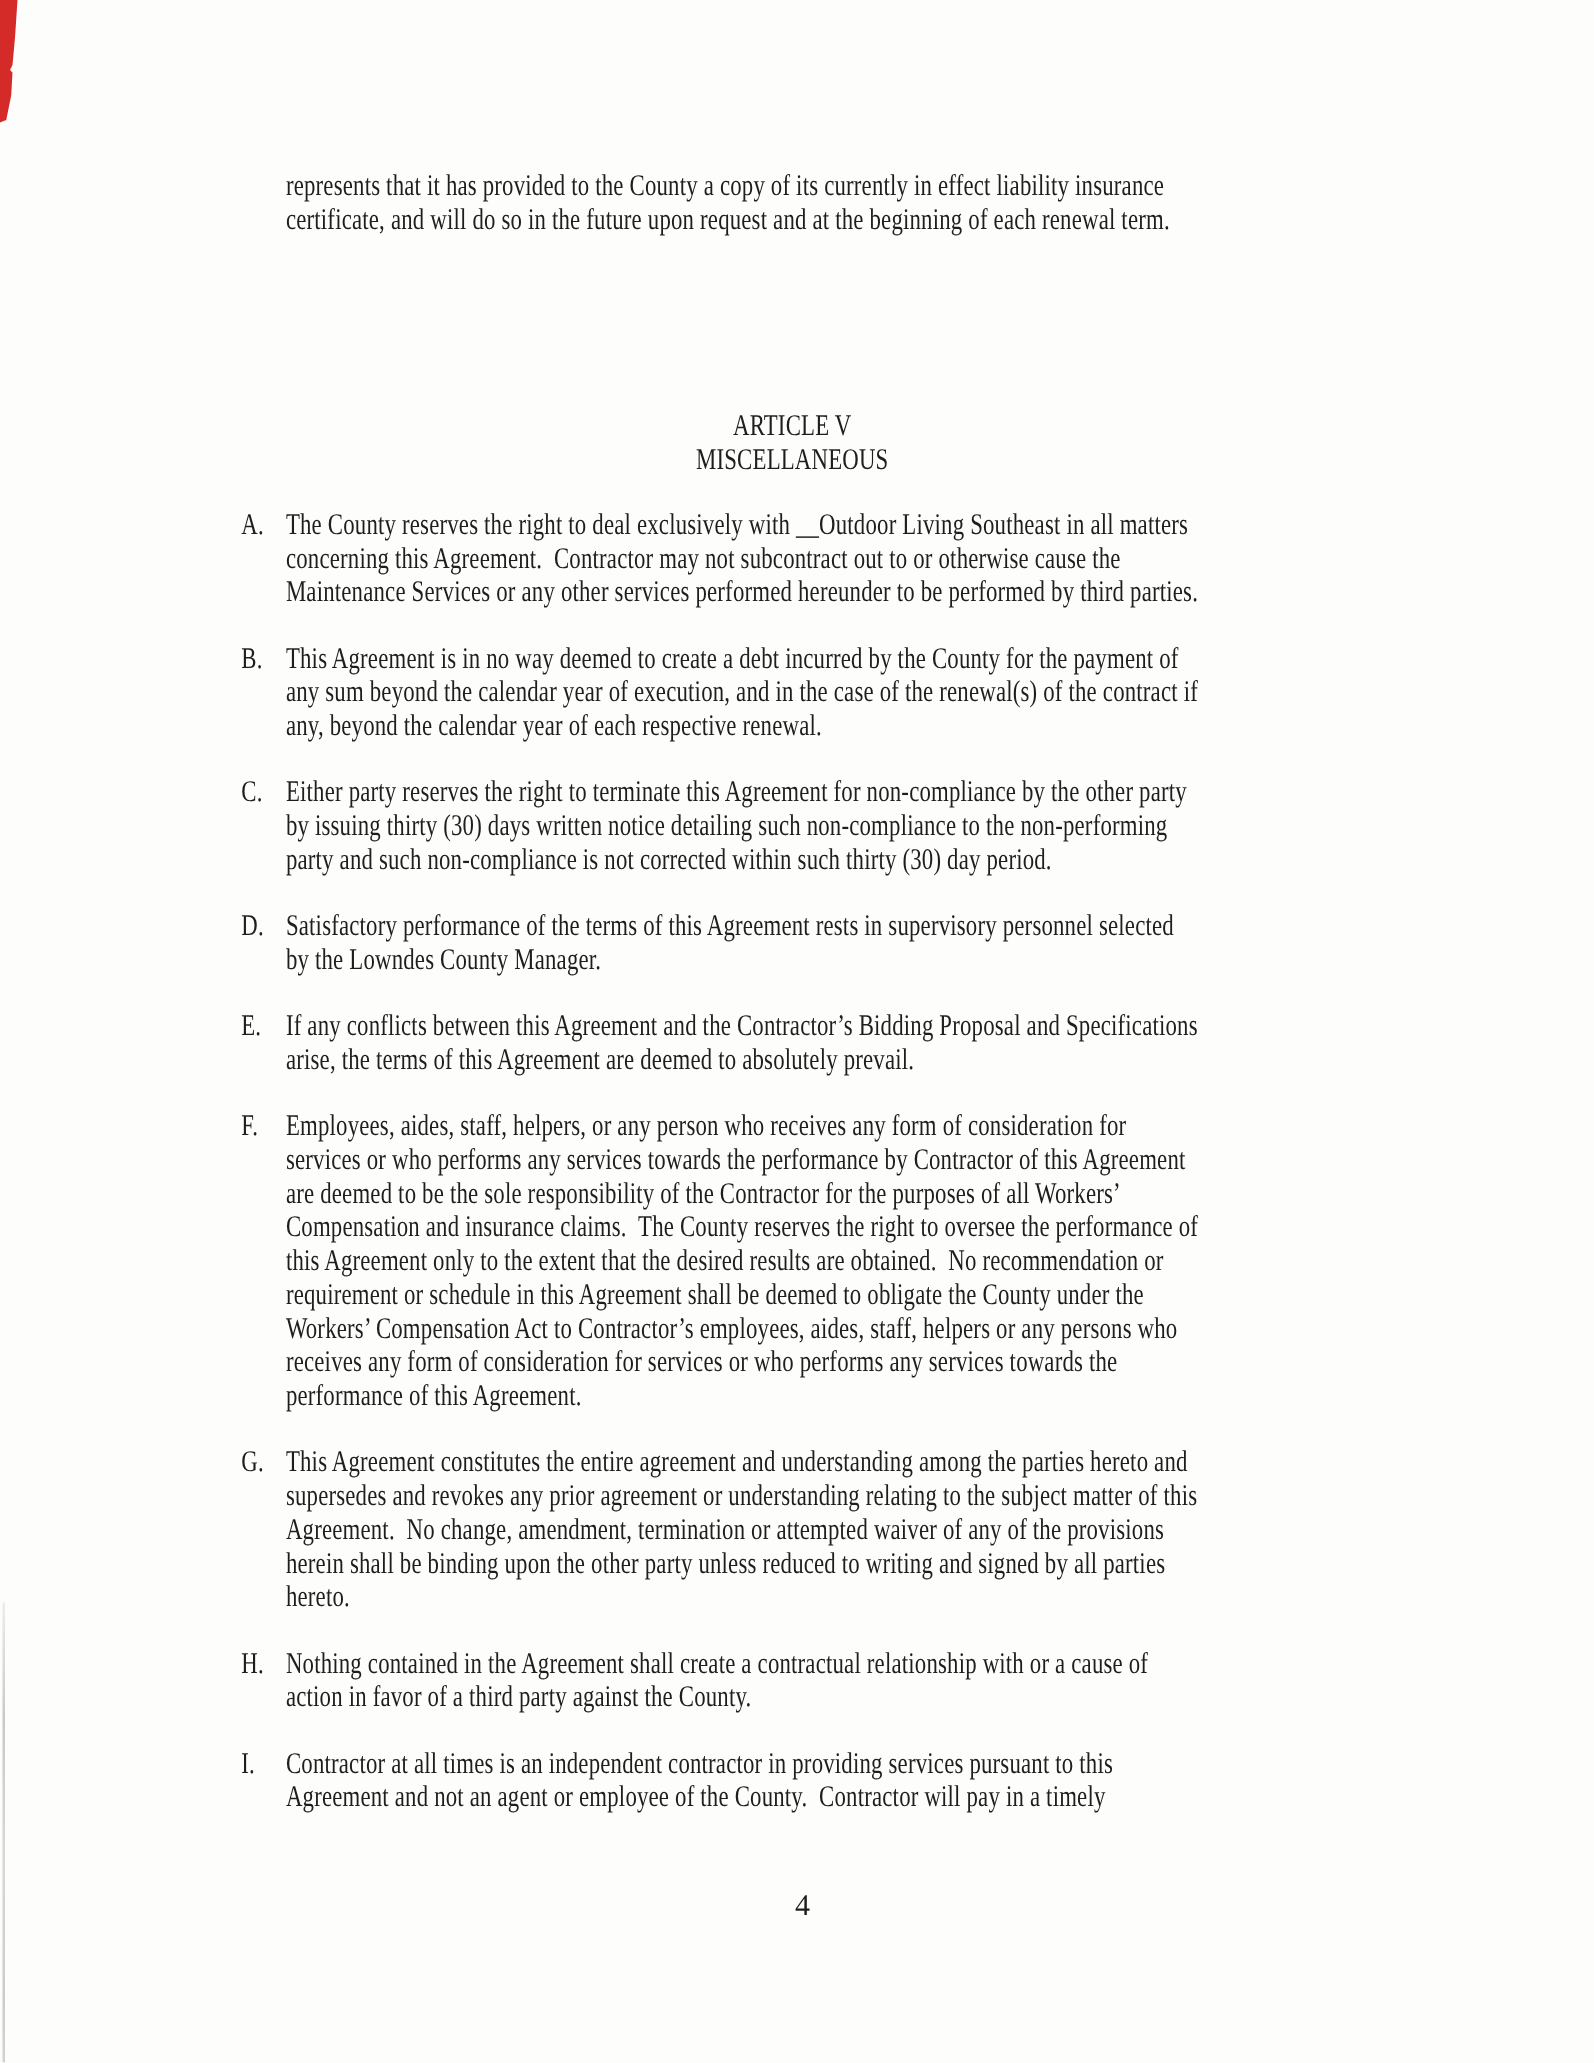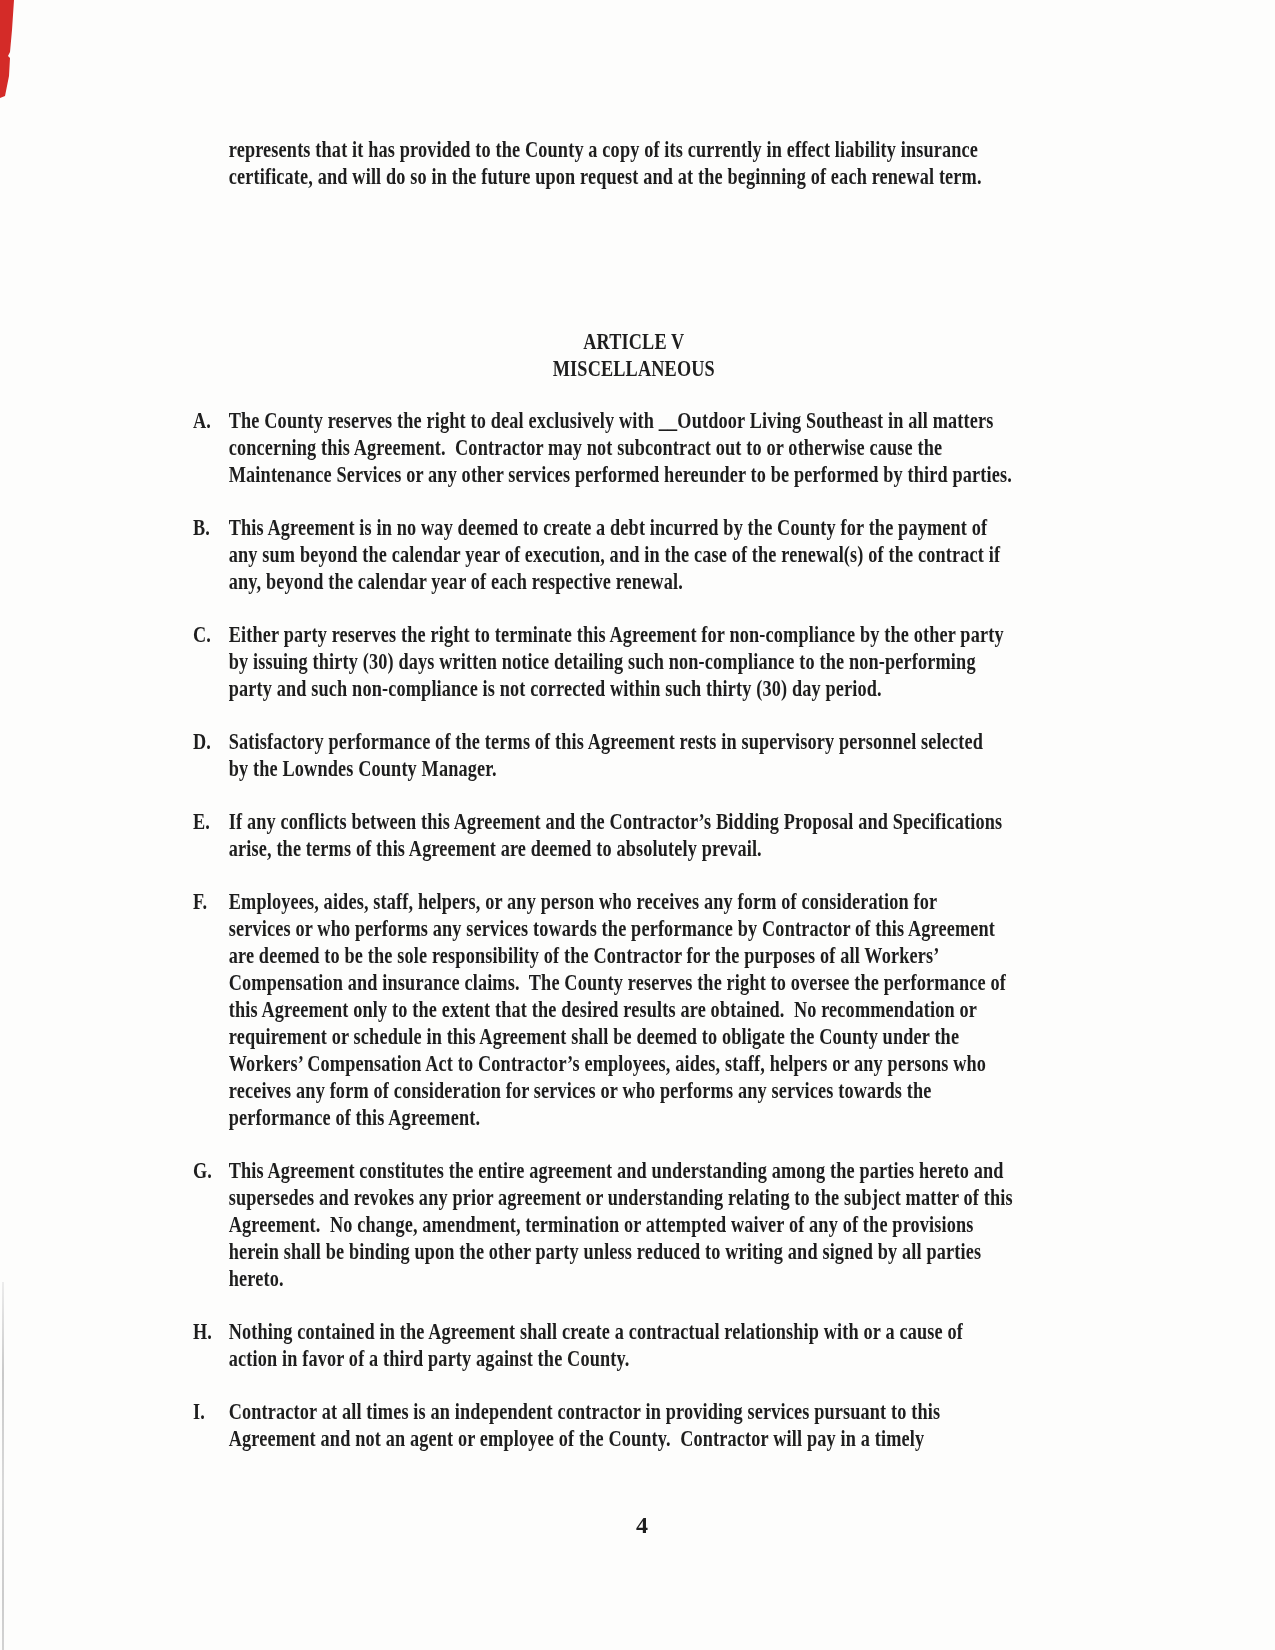--- a/index.html
+++ b/index.html
@@ -4,21 +4,21 @@
 <style>
   html, body { margin: 0; padding: 0; }
   body {
     width: 1275px; height: 1650px;
     background: #fdfdfc;
     position: relative;
     overflow: hidden;
     font-family: "Liberation Serif", "DejaVu Serif", serif;
     color: #1e1e1e;
   }
-  .page { position: absolute; inset: 0; font-weight: bold; }
+  .page { position: absolute; inset: 0; }
 
   
   .artifact-red { position: absolute; top: 0; left: 0; }
 
   
   .artifact-line {
     position: absolute;
     left: 2px; top: 1282px;
     width: 2px; height: 368px;
     background: linear-gradient(#ececec, #c9c9c9 25%, #d8d8d8 55%, #cccccc 85%, #d2d2d2);

